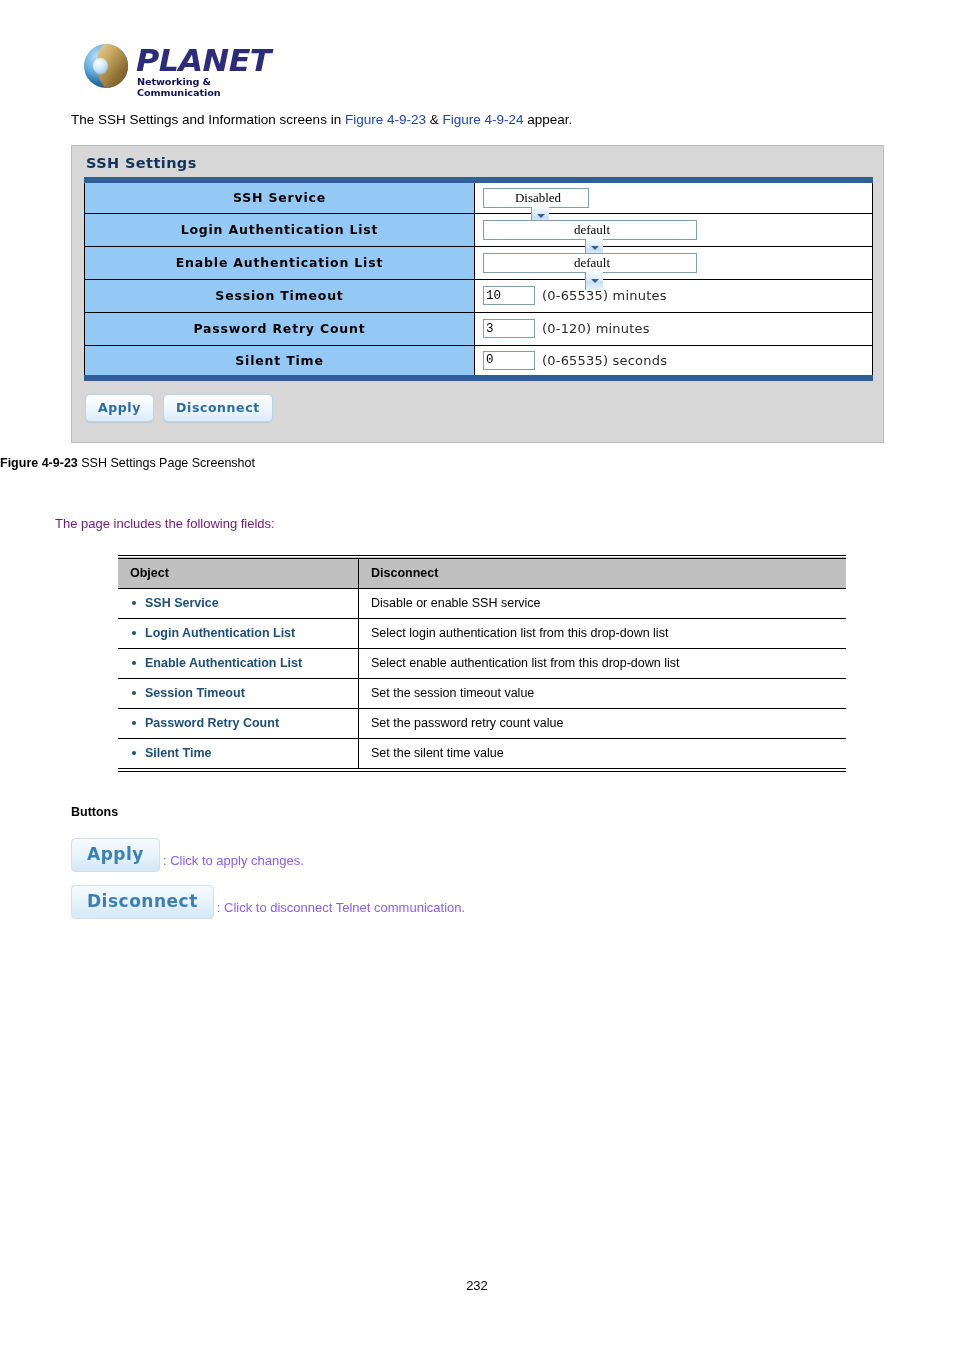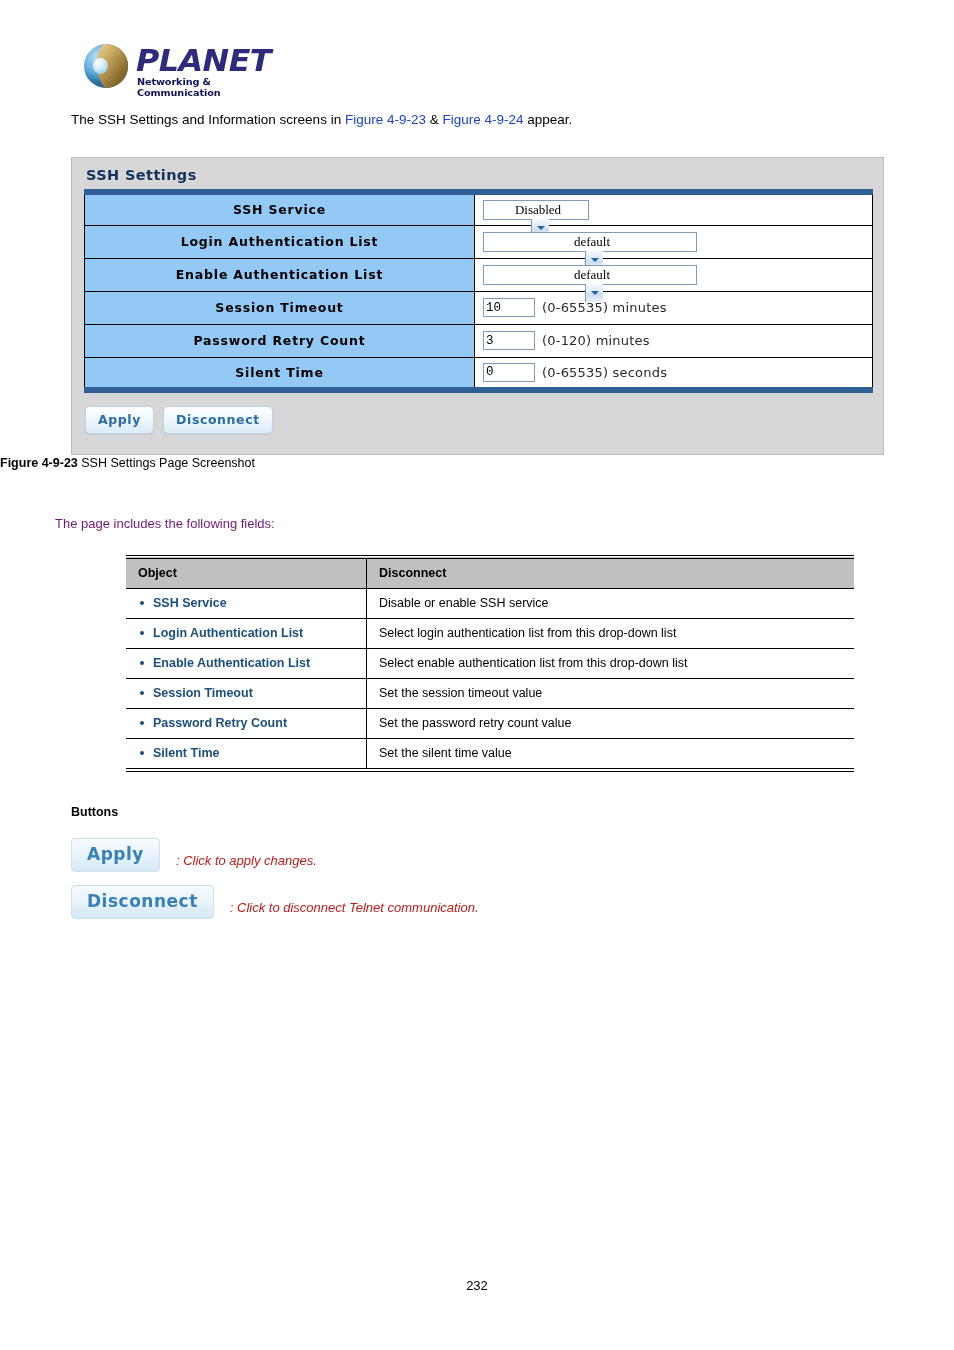--- a/index.html
+++ b/index.html
@@ -89,21 +89,20 @@
   
   .panel {
     position: absolute;
     left: 71px;
     top: 145px;
     width: 813px;
     height: 298px;
     background: #d7d7d7;
     border: 1px solid #bdbdbd;
     box-sizing: border-box;
-    margin-top: 12px;
   }
   .panel-title {
     position: absolute;
     left: 14px;
     top: 9px;
     font-family: "DejaVu Sans", sans-serif;
     font-size: 14.5px;
     font-weight: bold;
     color: #13335e;
     letter-spacing: 0.4px;
@@ -243,21 +242,21 @@
     position: absolute;
     left: 55px;
     top: 516px;
     font-size: 13px;
     color: #701a75;
   }
 
   
   .desc-table {
     position: absolute;
-    left: 126px;
+    left: 118px;
     top: 555px;
     width: 728px;
     border-collapse: collapse;
     table-layout: fixed;
     border-top: 4px double #000;
     border-bottom: 4px double #000;
   }
   .desc-table th {
     background: #c0c0c0;
     font-size: 12.5px;
@@ -317,25 +316,24 @@
     color: #3a7fb5;
     background: linear-gradient(180deg, #f6fbfe 0%, #e9f4fb 45%, #d3e8f6 100%);
     border: 1px solid #cfe0ea;
     border-radius: 4px;
     padding: 5px 15px 7px;
     letter-spacing: 0.5px;
     white-space: nowrap;
   }
   .btn-desc {
     font-size: 13px;
-    color: #b91c1c;
-    margin-left: 16px;
+    color: #8b5cf6;
+    margin-left: 3px;
     padding-bottom: 4px;
     white-space: nowrap;
-    font-style: italic;
   }
 
   
   .page-num {
     position: absolute;
     left: 0;
     top: 1278px;
     width: 954px;
     text-align: center;
     font-size: 13px;

